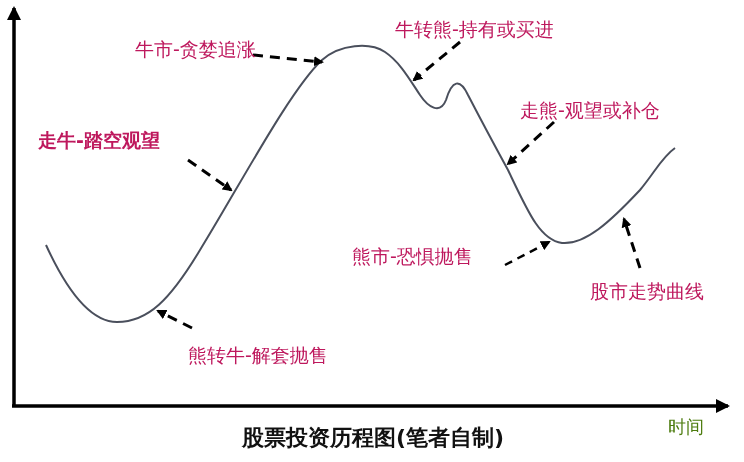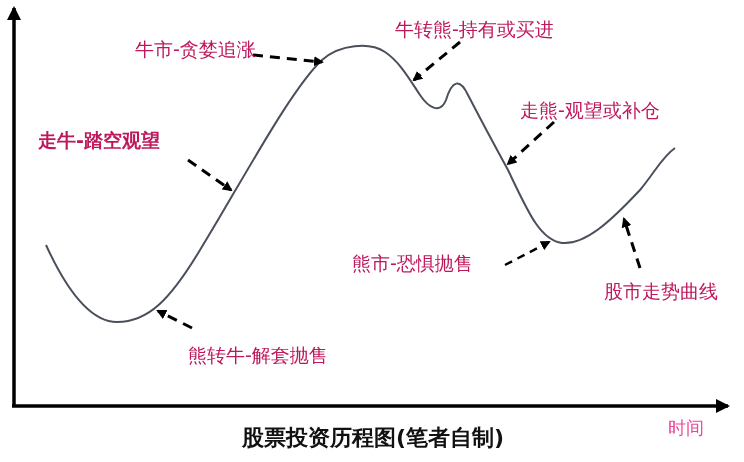--- a/index.html
+++ b/index.html
@@ -1,21 +1,21 @@
 <!DOCTYPE html>
 <html><head>
 <meta charset="utf-8">
 <style>
   html, body { margin: 0; padding: 0; background: #ffffff; }
   body { width: 744px; height: 462px; position: relative; overflow: hidden;
          font-family: "DejaVu Sans", "Liberation Sans", sans-serif; color: #111; }
   #canvas { position: absolute; left: 0; top: 0; }
   .lbl { position: absolute; white-space: nowrap; font-size: 19px; line-height: 22px; color: #be185d; }
   .title { position: absolute; font-size: 22px; line-height: 26px; white-space: nowrap; color: #111; }
-  .axis-label { position: absolute; font-size: 18px; line-height: 22px; color: #ec4899; }
+  .axis-label { position: absolute; font-size: 18px; line-height: 22px; color: #4d7c0f; font-family: Liberation Mono, monospace; }
 </style>
 </head>
 <body>
 
 <svg id="canvas" width="744" height="462" viewBox="0 0 744 462">
   <defs>
     <marker id="arrowhead" markerWidth="10" markerHeight="10" refX="8" refY="5" orient="auto" markerUnits="userSpaceOnUse">
       <path d="M0,0 L10,5 L0,10 Z" fill="#000"></path>
     </marker>
     <marker id="axisarrow" markerWidth="14" markerHeight="14" refX="12" refY="7" orient="auto" markerUnits="userSpaceOnUse">
@@ -45,18 +45,18 @@
   <line x1="554" y1="122" x2="508" y2="164" stroke="#000" stroke-width="3" stroke-dasharray="10,7" marker-end="url(#arrowhead)"></line>
   <line x1="505" y1="265" x2="549" y2="242" stroke="#000" stroke-width="2.5" stroke-dasharray="8,6" marker-end="url(#arrowhead)"></line>
   <line x1="640" y1="268" x2="624" y2="219" stroke="#000" stroke-width="3" stroke-dasharray="10,7" marker-end="url(#arrowhead)"></line>
   <line x1="192" y1="328" x2="158" y2="311" stroke="#000" stroke-width="3" stroke-dasharray="10,7" marker-end="url(#arrowhead)"></line>
 </svg>
 
 <div class="lbl" style="left:100px; top:38px;margin-left:35px;">牛市-贪婪追涨</div>
 <div class="lbl" style="left:38px; top:129px;font-weight:bold;">走牛-踏空观望</div>
 <div class="lbl" style="left:395px; top:18px;">牛转熊-持有或买进</div>
 <div class="lbl" style="left:520px; top:99px;">走熊-观望或补仓</div>
-<div class="lbl" style="left:352px; top:252px;">熊市-恐惧抛售</div>
+<div class="lbl" style="left:352px; top:245px;">熊市-恐惧抛售</div>
 <div class="lbl" style="left:188px; top:344px;">熊转牛-解套抛售</div>
-<div class="lbl" style="left:604px; top:280px;">股市走势曲线</div>
+<div class="lbl" style="left:590px; top:280px;">股市走势曲线</div>
 
 <div class="axis-label" style="left:668px; top:417px;">时间</div>
 <div class="title" style="left:242px; top:425px;font-weight:bold;">股票投资历程图(笔者自制)</div>
 
 </body></html>

